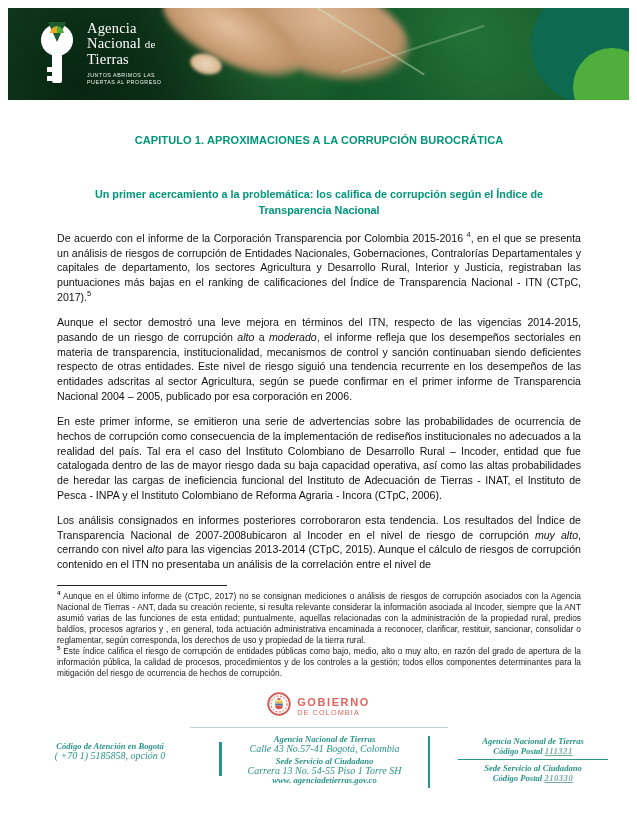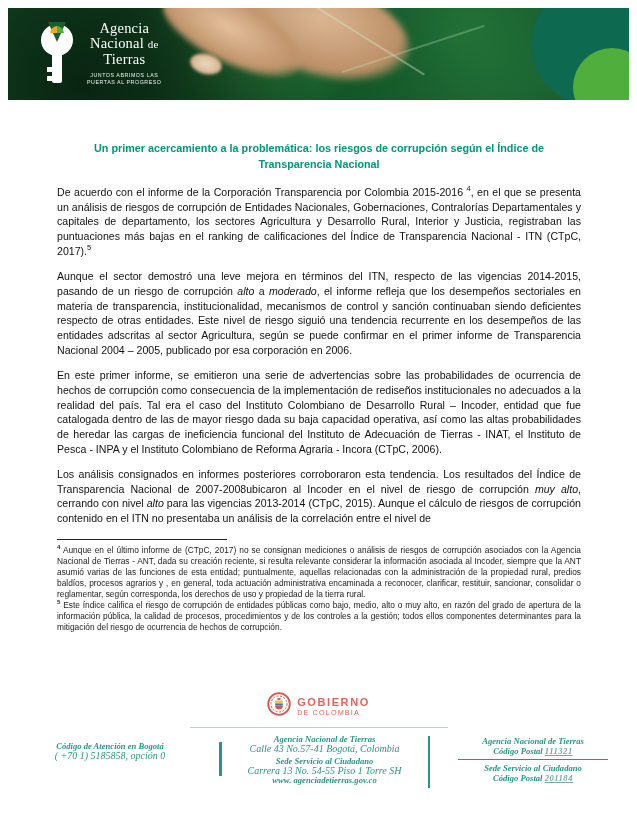--- a/index.html
+++ b/index.html
@@ -8,21 +8,21 @@
 
   
   .banner{position:absolute;left:8px;top:8px;width:621px;height:92px;overflow:hidden;
     background-color:#17502b;
     background-image:
       radial-gradient(circle at 12% 85%, rgba(8,35,16,.95), transparent 42%),
       radial-gradient(circle at 38% 25%, rgba(70,170,80,.50), transparent 30%),
       radial-gradient(circle at 55% 75%, rgba(18,90,40,.85), transparent 40%),
       radial-gradient(circle at 72% 30%, rgba(46,140,66,.55), transparent 28%),
       radial-gradient(circle at 88% 80%, rgba(25,105,50,.7), transparent 35%),
-      radial-gradient(circle at 28% 55%, rgba(12,55,26,.85), transparent 45%); text-align: center;}
+      radial-gradient(circle at 28% 55%, rgba(12,55,26,.85), transparent 45%);}
   .blob{position:absolute;}
   .hand-palm{left:215px;top:-28px;width:190px;height:95px;border-radius:50%;
     background:radial-gradient(ellipse at 50% 40%, #dcb794 0%, #bb8f66 62%, rgba(120,90,60,0) 75%);
     transform:rotate(18deg);filter:blur(3px);}
   .hand-finger{left:150px;top:-6px;width:150px;height:62px;border-radius:48% 52% 55% 45%;
     background:radial-gradient(ellipse at 45% 45%, #e3c09c 0%, #c1946b 60%, rgba(120,90,60,0) 78%);
     transform:rotate(28deg);filter:blur(2.5px);}
   .hand-nail{left:182px;top:46px;width:32px;height:20px;border-radius:50%;
     background:radial-gradient(ellipse, #ecd9c0 0%, #d7b48d 70%, rgba(150,110,70,0) 85%);
     transform:rotate(14deg);filter:blur(1.5px);}
@@ -112,21 +112,22 @@
         </div>
         <div class="logo-tagline">
           <div>JUNTOS ABRIMOS LAS</div>
           <div>PUERTAS AL PROGRESO</div>
         </div>
       </span>
     </div>
   </div>
 
   <div class="content">
-    <h2 class="section-title">Un primer acercamiento a la problemática: los riesgos de corrupción según el Índice de Transparencia Nacional</h2>
+    <h1 class="chapter-title">CAPITULO 1. APROXIMACIONES A LA CORRUPCIÓN BUROCRÁTICA</h1>
+    <h2 class="section-title">Un primer acercamiento a la problemática: los califica de corrupción según el Índice de Transparencia Nacional</h2>
     <div class="paras" id="paras">
         <p class="para"><span>De acuerdo con el informe de la Corporación Transparencia por Colombia 2015-2016 </span><sup>4</sup><span>, en el que se presenta un análisis de riesgos de corrupción de Entidades Nacionales, Gobernaciones, Contralorías Departamentales y capitales de departamento, los sectores Agricultura y Desarrollo Rural, Interior y Justicia, registraban las puntuaciones más bajas en el ranking de calificaciones del Índice de Transparencia Nacional - ITN (CTpC, 2017).</span><sup>5</sup></p>
         <p class="para"><span>Aunque el sector demostró una leve mejora en términos del ITN, respecto de las vigencias 2014-2015, pasando de un riesgo de corrupción </span><em>alto</em><span> a </span><em>moderado</em><span>, el informe refleja que los desempeños sectoriales en materia de transparencia, institucionalidad, mecanismos de control y sanción continuaban siendo deficientes respecto de otras entidades. Este nivel de riesgo siguió una tendencia recurrente en los desempeños de las entidades adscritas al sector Agricultura, según se puede confirmar en el primer informe de Transparencia Nacional 2004 – 2005, publicado por esa corporación en 2006.</span></p>
         <p class="para"><span>En este primer informe, se emitieron una serie de advertencias sobre las probabilidades de ocurrencia de hechos de corrupción como consecuencia de la implementación de rediseños institucionales no adecuados a la realidad del país. Tal era el caso del Instituto Colombiano de Desarrollo Rural – Incoder, entidad que fue catalogada dentro de las de mayor riesgo dada su baja capacidad operativa, así como las altas probabilidades de heredar las cargas de ineficiencia funcional del Instituto de Adecuación de Tierras - INAT, el Instituto de Pesca - INPA y el Instituto Colombiano de Reforma Agraria - Incora (CTpC, 2006).</span></p>
         <p class="para"><span>Los análisis consignados en informes posteriores corroboraron esta tendencia. Los resultados del Índice de Transparencia Nacional de 2007-2008ubicaron al Incoder en el nivel de riesgo de corrupción </span><em>muy alto</em><span>, cerrando con nivel </span><em>alto</em><span> para las vigencias 2013-2014 (CTpC, 2015). Aunque el cálculo de riesgos de corrupción contenido en el ITN no presentaba un análisis de la correlación entre el nivel de</span></p>
       </div>
     <hr class="fn-divider">
     <div id="footnotes">
         <p class="footnote"><sup>4</sup><span> Aunque en el último informe de (CTpC, 2017) no se consignan mediciones o análisis de riesgos de corrupción asociados con la Agencia Nacional de Tierras - ANT, dada su creación reciente, si resulta relevante considerar la información asociada al Incoder, siempre que la ANT asumió varias de las funciones de esta entidad; puntualmente, aquellas relacionadas con la administración de la propiedad rural, predios baldíos, procesos agrarios y , en general, toda actuación administrativa encaminada a reconocer, clarificar, restituir, sancionar, consolidar o reglamentar, según corresponda, los derechos de uso y propiedad de la tierra rural.</span></p>
         <p class="footnote"><sup>5</sup><span> Este índice califica el riesgo de corrupción de entidades públicas como bajo, medio, alto o muy alto, en razón del grado de apertura de la información pública, la calidad de procesos, procedimientos y de los controles a la gestión; todos ellos componentes determinantes para la mitigación del riesgo de ocurrencia de hechos de corrupción.</span></p>
@@ -163,18 +164,18 @@
         <div class="f-bold mt2">Sede Servicio al Ciudadano</div>
         <div class="f-reg">Carrera 13 No. 54-55 Piso 1 Torre SH</div>
         <div class="f-bold">www. agenciadetierras.gov.co</div>
       </div>
       <div class="vbar vbar-2"></div>
       <div class="fcol fcol-3">
         <div class="f-bold">Agencia Nacional de Tierras</div>
         <div class="f-bold"><span>Código Postal</span> <span class="postal-num">111321</span></div>
         <hr class="col3-rule">
         <div class="f-bold">Sede Servicio al Ciudadano</div>
-        <div class="f-bold"><span>Código Postal</span> <span class="postal-num">201184</span></div>
+        <div class="f-bold"><span>Código Postal</span> <span class="postal-num">210330</span></div>
       </div>
     </div>
   </div>
 
 </div>
 
 </body></html>

